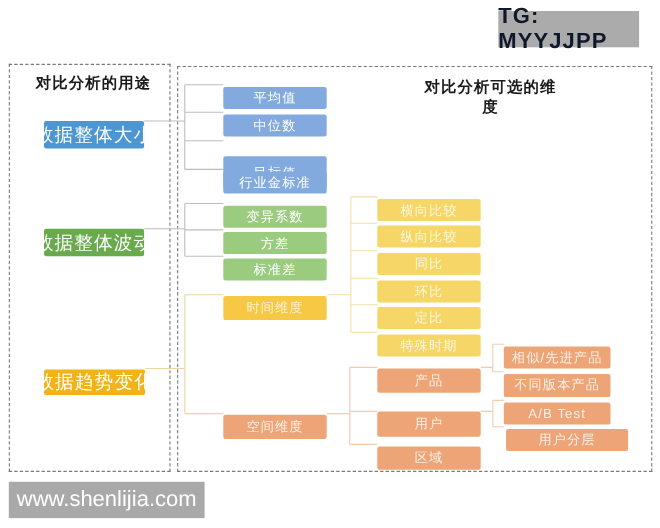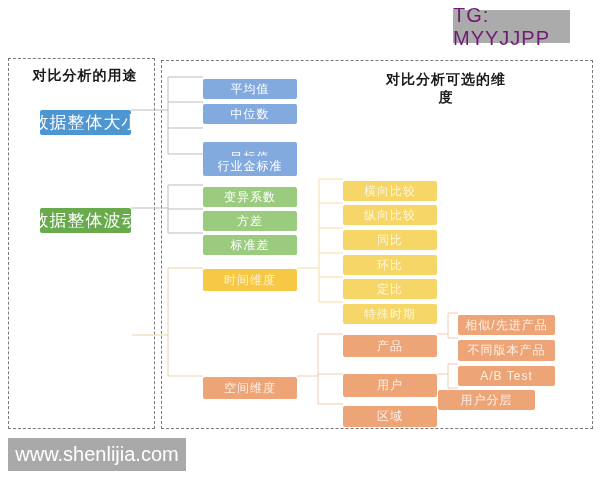--- a/index.html
+++ b/index.html
@@ -1,23 +1,23 @@
 <!DOCTYPE html>
 <html><head>
 <meta charset="utf-8">
 <style>
   html,body{margin:0;padding:0;background:#fff;}
   .canvas{
     position:relative;width:600px;height:480px;background:#ffffff;overflow:hidden;
     font-family:"Liberation Sans","DejaVu Sans",sans-serif;
   }
   .badge{
-    position:absolute;left:453px;top:10px;width:117px;height:33px;
-    background:#ababab;color:#701a75;font-size:20px;letter-spacing:1px;
-    display:flex;align-items:center;justify-content:center;
+    position:absolute;left:453px;top:10px;width:128px;height:33px;
+    background:#ababab;color:#0f172a;font-size:20px;letter-spacing:1px;
+    display:flex;align-items:center;justify-content:center;font-weight:bold;
   }
   .watermark{
     position:absolute;left:8px;top:438px;width:178px;height:33px;
     background:#a9a9a9;color:#ffffff;font-size:20px;
     display:flex;align-items:center;justify-content:center;
   }
   .panel{position:absolute;border:1px dashed #7a7a7a;background:transparent;}
   .left-panel{left:8px;top:58px;width:145px;height:369px;}
   .right-panel{left:161px;top:60px;width:430px;height:367px;}
   .title{
@@ -69,20 +69,21 @@
     </g>
     <g stroke="#f2ccb0" stroke-width="1" fill="none">
       <path d="M297 376 H318 M318 334 V404 M318 334 H343 M318 374 H343 M318 404 H343"></path>
       <path d="M437 334 H448 M448 313 V338 M448 313 H458 M448 338 H458"></path>
       <path d="M437 374 H448 M448 364 V388 M448 364 H458 M448 388 H458"></path>
     </g>
   </svg>
 
   <div class="n purpose c-blue-d" style="left:40px;top:98px;width:91px;height:25px;">数据整体大小</div>
   <div class="n purpose c-green-d" style="left:40px;top:196px;width:91px;height:25px;">数据整体波动</div>
+  <div class="n purpose c-gold-d" style="left:40px;top:324px;width:92px;height:23px;">数据趋势变化</div>
 
   <div class="n c-blue" style="left:203px;top:67px;width:94px;height:20px;">平均值</div>
   <div class="n c-blue" style="left:203px;top:92px;width:94px;height:20px;">中位数</div>
   <div class="n c-blue" style="left:203px;top:130px;width:94px;height:30px;">目标值</div>
   <div class="n c-blue" style="left:203px;top:144px;width:94px;height:20px;">行业金标准</div>
 
   <div class="n c-green" style="left:203px;top:175px;width:94px;height:20px;">变异系数</div>
   <div class="n c-green" style="left:203px;top:199px;width:94px;height:20px;">方差</div>
   <div class="n c-green" style="left:203px;top:223px;width:94px;height:20px;">标准差</div>
 
@@ -96,17 +97,17 @@
   <div class="n c-yellow" style="left:343px;top:267px;width:94px;height:20px;">定比</div>
   <div class="n c-yellow" style="left:343px;top:292px;width:94px;height:20px;">特殊时期</div>
 
   <div class="n c-orange" style="left:343px;top:323px;width:94px;height:22px;">产品</div>
   <div class="n c-orange" style="left:343px;top:362px;width:94px;height:23px;">用户</div>
   <div class="n c-orange" style="left:343px;top:394px;width:94px;height:21px;">区域</div>
 
   <div class="n c-orange" style="left:458px;top:303px;width:97px;height:20px;">相似/先进产品</div>
   <div class="n c-orange" style="left:458px;top:328px;width:97px;height:21px;">不同版本产品</div>
   <div class="n c-orange" style="left:458px;top:354px;width:97px;height:20px;">A/B Test</div>
-  <div class="n c-orange" style="left:438px;top:378px;width:97px;height:20px;">用户分层</div>
+  <div class="n c-orange" style="left:460px;top:378px;width:111px;height:20px;">用户分层</div>
 
   <div class="watermark">www.shenlijia.com</div>
 
 </div>
 
 </body></html>

